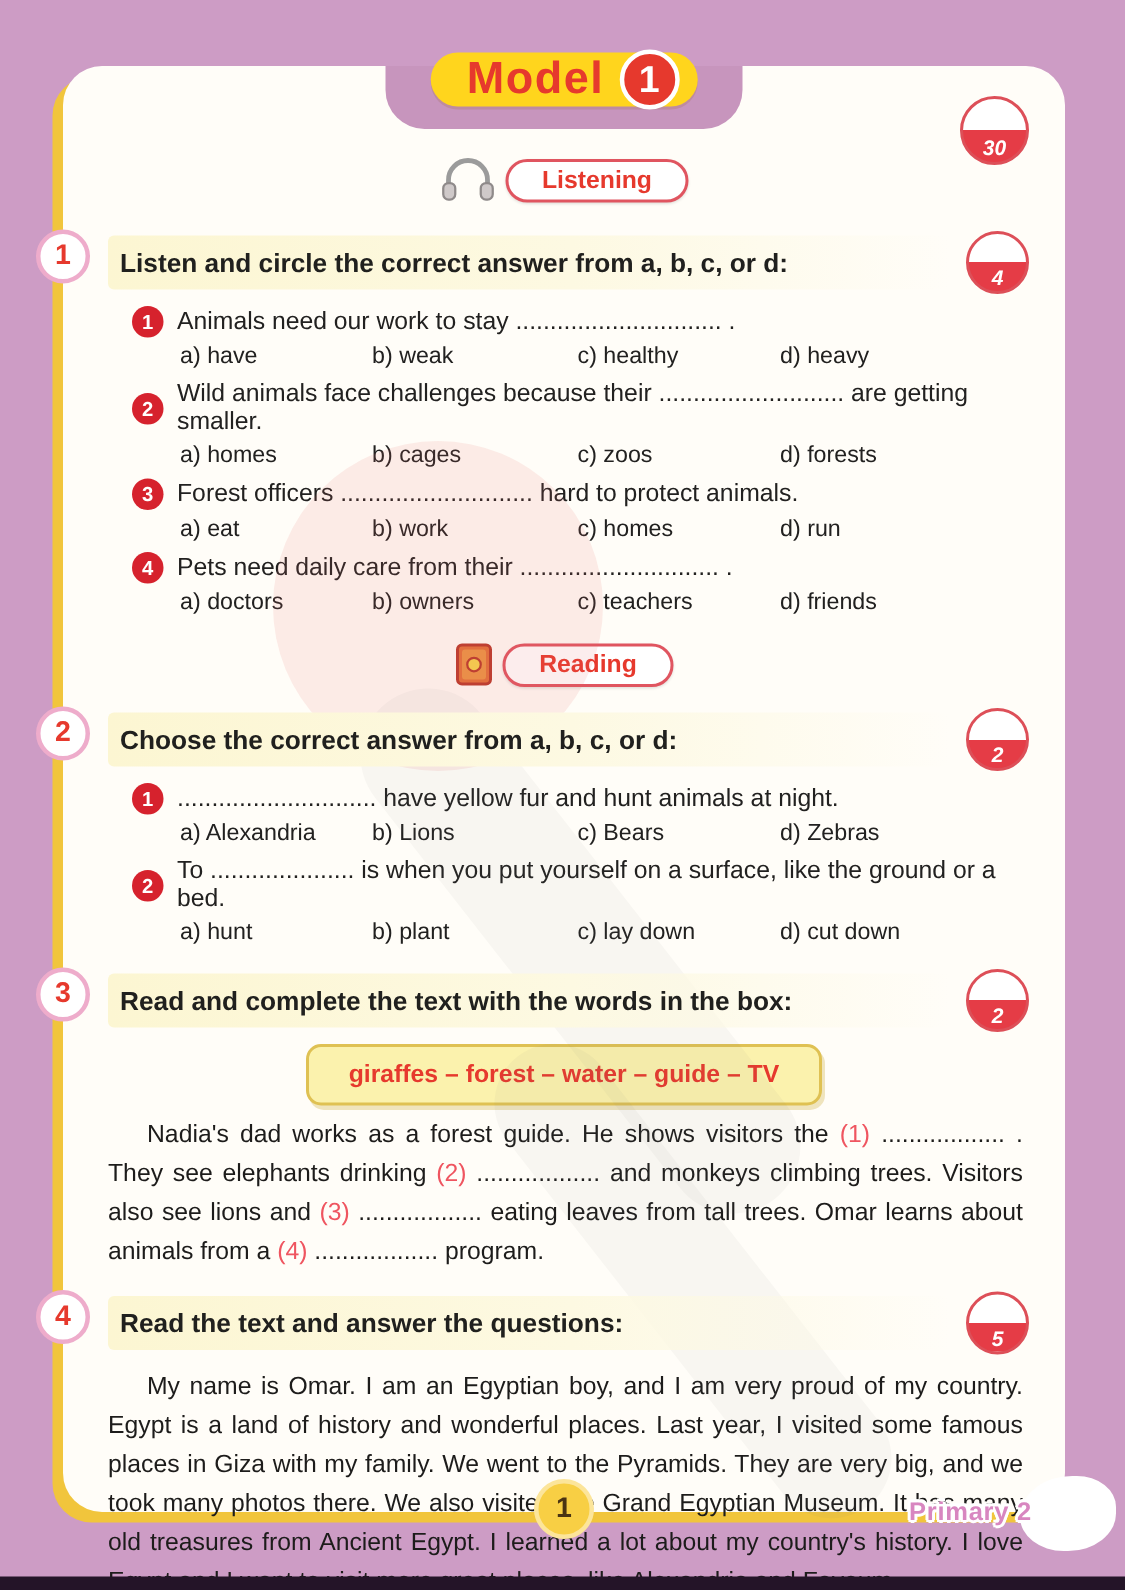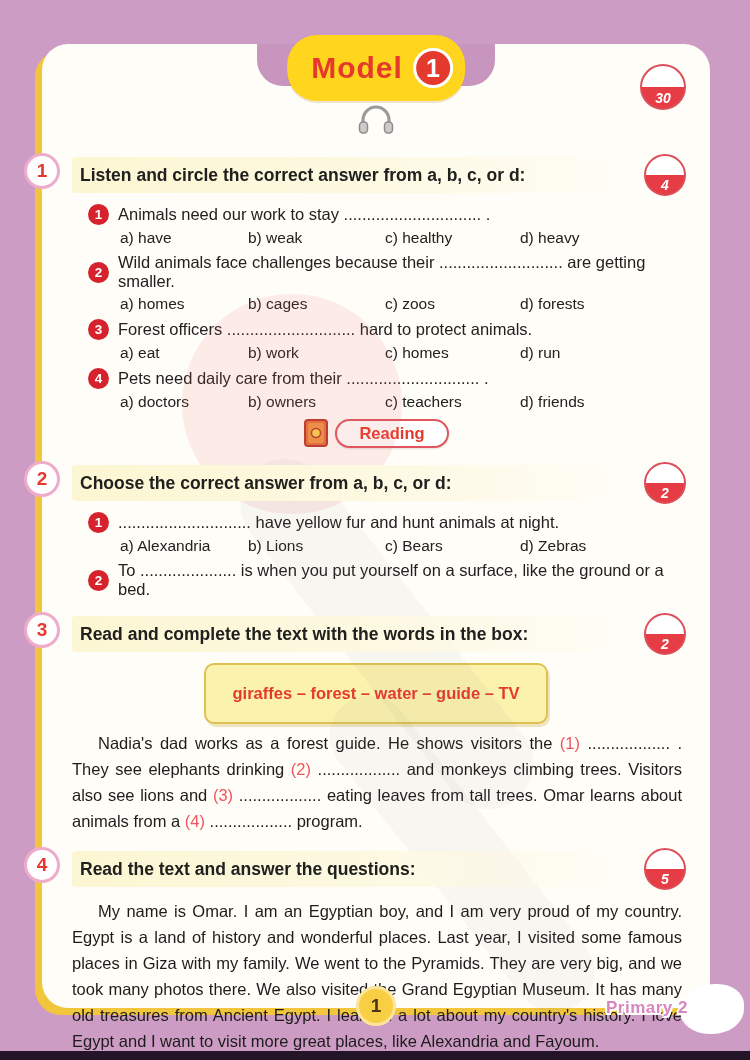--- a/index.html
+++ b/index.html
@@ -30,21 +30,21 @@
   .wm-streak1,.wm-streak2{position:absolute;background:rgba(120,120,135,0.055);border-radius:50px;pointer-events:none;transform:rotate(-38deg);}
   .wm-streak1{left:300px;top:380px;width:90px;height:420px;}
   .wm-streak2{left:380px;top:620px;width:80px;height:380px;}
 
   .notch{
     position:absolute;top:0;left:50%;transform:translateX(-50%);
     width:238px;height:42px;background:#c795bd;border-radius:0 0 26px 26px;
   }
   .model-badge{
     position:absolute;top:-9px;left:50%;transform:translateX(-50%);
-    height:66px;padding:4px 12px 4px 24px;border-radius:30px;
+    height:36px;padding:4px 12px 4px 24px;border-radius:30px;
     background:var(--badge-yellow);display:flex;align-items:center;gap:10px;
     box-shadow:0 2px 0 rgba(140,90,0,0.15);
   }
   .model-text{color:var(--accent);font-weight:800;font-size:30px;letter-spacing:1px;}
   .model-num{
     width:40px;height:40px;border-radius:50%;background:var(--accent);
     border:3px solid #fff;color:#fff;font-size:25px;font-weight:800;
     display:flex;align-items:center;justify-content:center;
   }
 
@@ -56,21 +56,21 @@
   }
   .score span{
     position:absolute;left:0;right:0;top:50%;height:50%;
     display:flex;align-items:center;justify-content:center;
     color:#fff;font-weight:800;font-style:italic;font-size:14px;
   }
   .total-badge{position:absolute;top:20px;right:24px;width:46px;height:46px;}
 
   .pill-row{display:flex;justify-content:center;align-items:center;gap:6px;}
   .pill-row.listening{padding-top:60px;}
-  .pill-row.reading{margin-top:6px;align-items:center;}
+  .pill-row.reading{margin-top:16px;align-items:center;}
   .pill{
     background:#fff;border:2px solid #e05560;border-radius:18px;
     color:var(--accent);font-weight:800;font-size:16.5px;padding:3px 22px;
     box-shadow:0 1px 2px rgba(0,0,0,0.12);
   }
   .icon{display:flex;align-items:center;}
 
   .qheader{position:relative;display:flex;align-items:center;gap:10px;margin:14px 24px 8px 30px;}
   .qheader.first{margin-top:18px;}
   .qnum-left{
@@ -90,21 +90,21 @@
     font-size:13.5px;font-weight:800;display:flex;align-items:center;justify-content:center;
   }
   .options{
     display:grid;grid-template-columns:128px 137px 135px auto;
     margin:2px 16px 5px 78px;font-size:15.5px;color:#222120;line-height:21px;
   }
 
   .wordbox{
     margin:8px auto 0;width:fit-content;max-width:90%;
     background:#fbf2ad;border:2px solid #dfc153;border-radius:10px;
-    padding:19px 26px;color:var(--accent);font-weight:800;font-size:16.5px;
+    padding:9px 26px;color:var(--accent);font-weight:800;font-size:16.5px;
     box-shadow:2px 3px 0 rgba(210,180,80,0.35);
   }
   .para{
     margin:6px 28px 0 30px;font-size:16.5px;line-height:26px;color:#1d1c1b;
     text-align:justify;text-indent:26px;
   }
   .para .red{color:#ef5560;}
 
   .pagenum{
     position:absolute;bottom:-18px;left:50%;transform:translateX(-50%);
@@ -142,20 +142,21 @@
   </div>
 
   <div class="pill-row listening">
     <span class="icon">
       <svg width="38" height="32" viewBox="0 0 38 32">
         <path d="M6 22 v-6 a13 13 0 0 1 26 0 v6" fill="none" stroke="#9b9b9b" stroke-width="3.2" stroke-linecap="round"></path>
         <rect x="2.5" y="18" width="8" height="11" rx="3.5" fill="#cfc9c9" stroke="#8f8a8a" stroke-width="1.5"></rect>
         <rect x="27.5" y="18" width="8" height="11" rx="3.5" fill="#cfc9c9" stroke="#8f8a8a" stroke-width="1.5"></rect>
       </svg>
     </span>
+    <span class="pill">Listening</span>
   </div>
 
   <div class="qheader first">
     <span class="qnum-left">1</span>
     <div class="qtitle">Listen and circle the correct answer from a, b, c, or d:</div>
     <div class="score">
       <span>4</span>
     </div>
   </div>
 
@@ -230,20 +231,26 @@
     <span>a) Alexandria</span>
     <span>b) Lions</span>
     <span>c) Bears</span>
     <span>d) Zebras</span>
   </div>
 
   <div class="subq">
     <span class="subnum">2</span>
     <span>To ..................... is when you put yourself on a surface, like the ground or a bed.</span>
   </div>
+  <div class="options">
+    <span>a) hunt</span>
+    <span>b) plant</span>
+    <span>c) lay down</span>
+    <span>d) cut down</span>
+  </div>
 
   <div class="qheader">
     <span class="qnum-left">3</span>
     <div class="qtitle">Read and complete the text with the words in the box:</div>
     <div class="score">
       <span>2</span>
     </div>
   </div>
 
   <div class="wordbox">giraffes – forest – water – guide – TV</div>

